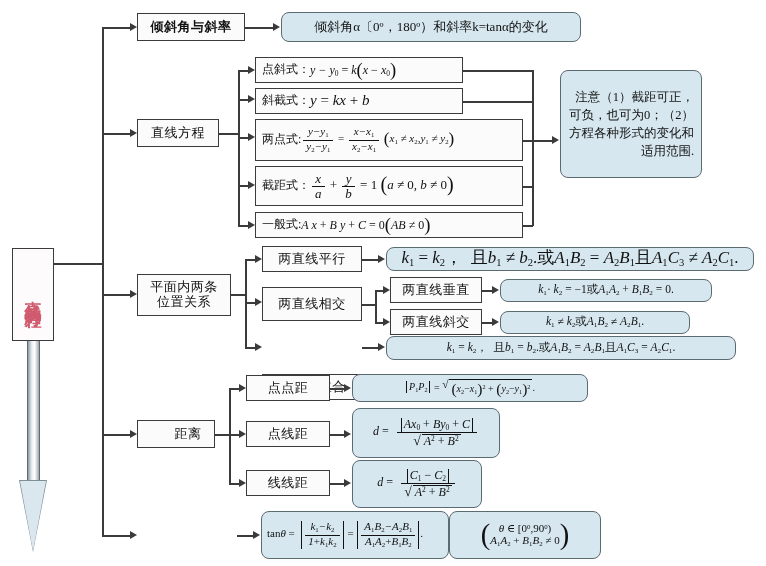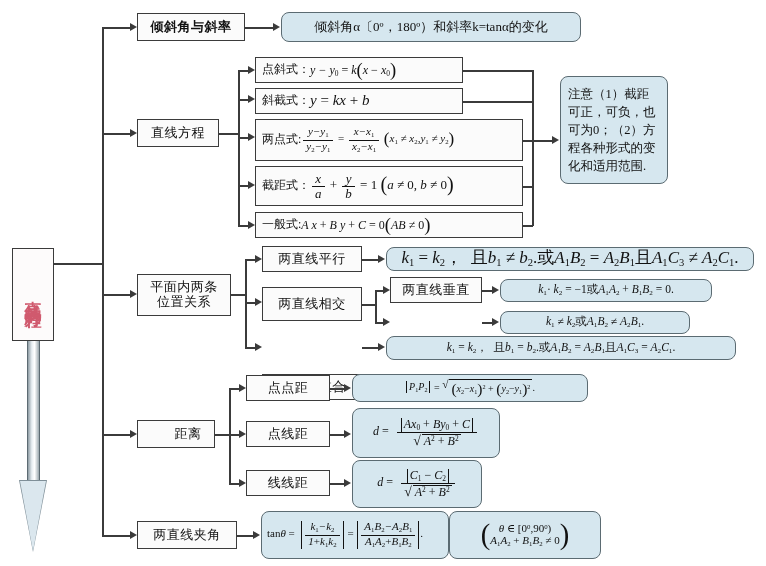--- a/index.html
+++ b/index.html
@@ -217,22 +217,22 @@
 
   <div class="ln lnh" style="left:463px;top:70px;width:70px;"></div>
   <div class="ln lnh" style="left:463px;top:101px;width:70px;"></div>
   <div class="ln lnh" style="left:523px;top:140px;width:10px;"></div>
   <div class="ln lnh" style="left:523px;top:186px;width:10px;"></div>
   <div class="ln lnh" style="left:523px;top:225px;width:10px;"></div>
   <div class="ln lnv" style="left:532px;top:70px;height:156px;"></div>
   <div class="ln lnh" style="left:532px;top:140px;width:22px;"></div>
   <div class="arw" style="left:552px;top:135.5px;"></div>
 
-  <div class="node blue" style="left:560px;top:76px;width:108px;height:108px;font-size:12.5px;
-              text-align:left;justify-content:flex-start;padding:6px 7px;line-height:1.45;">注意（1）截距可正，可负，也可为0；（2）方程各种形式的变化和适用范围.</div>
+  <div class="node blue" style="left:560px;top:70px;width:142px;height:108px;font-size:12.5px;
+              text-align:right;justify-content:flex-start;padding:6px 7px;line-height:1.45;">注意（1）截距可正，可负，也可为0；（2）方程各种形式的变化和适用范围.</div>
 
   <div class="node" style="left:137px;top:274px;width:94px;height:42px;white-space:pre-line;">平面内两条
 位置关系</div>
 
   <div class="ln lnh" style="left:231px;top:294px;width:15px;"></div>
   <div class="ln lnv" style="left:245px;top:259px;height:88px;"></div>
 
   <div class="ln lnh" style="left:245px;top:259px;width:12px;"></div>
   <div class="arw" style="left:255px;top:254.5px;"></div>
   <div class="ln lnh" style="left:245px;top:302px;width:12px;"></div>
@@ -255,20 +255,21 @@
   <div class="ln lnh" style="left:375px;top:322px;width:10px;"></div>
   <div class="arw" style="left:383px;top:317.5px;"></div>
 
   <div class="node" style="left:390px;top:277px;width:92px;height:26px;">两直线垂直</div>
   <div class="ln lnh" style="left:482px;top:290px;width:12px;"></div>
   <div class="arw" style="left:492px;top:285.5px;"></div>
   <div class="node blue formula" style="left:500px;top:279px;width:212px;height:23px;font-size:11.5px;">
     <span class="m">k<span class="subn">1</span><span class="up">·</span>&nbsp;k<span class="subn">2</span>&nbsp;<span class="up">=</span>&nbsp;<span class="up">−1</span><span class="cn">或</span>A<span class="subn">1</span>A<span class="subn">2</span>&nbsp;<span class="up">+</span>&nbsp;B<span class="subn">1</span>B<span class="subn">2</span>&nbsp;<span class="up">= 0.</span></span>
   </div>
 
+  <div class="node" style="left:390px;top:309px;width:92px;height:26px;">两直线斜交</div>
   <div class="ln lnh" style="left:482px;top:322px;width:12px;"></div>
   <div class="arw" style="left:492px;top:317.5px;"></div>
   <div class="node blue formula" style="left:500px;top:311px;width:190px;height:23px;font-size:11.5px;">
     <span class="m">k<span class="subn">1</span>&nbsp;<span class="up">≠</span>&nbsp;k<span class="subn">2</span><span class="cn">或</span>A<span class="subn">1</span>B<span class="subn">2</span>&nbsp;<span class="up">≠</span>&nbsp;A<span class="subn">2</span>B<span class="subn">1</span><span class="up">.</span></span>
   </div>
 
   <div class="node" style="left:262px;top:334px;width:100px;height:26px;margin-top:40px;">两直线重合</div>
   <div class="ln lnh" style="left:362px;top:347px;width:18px;"></div>
   <div class="arw" style="left:378px;top:342.5px;"></div>
   <div class="node blue formula" style="left:386px;top:336px;width:350px;height:24px;font-size:11.5px;">
@@ -320,21 +321,20 @@
       <span class="frac">
         <span class="num"><span class="abs">C<span class="subn">1</span>&nbsp;<span class="up">−</span>&nbsp;C<span class="subn">2</span></span></span>
         <span class="den"><span class="sqrt">
               <span class="rad">√</span>
               <span class="arg">A<span class="sup">2</span>&nbsp;<span class="up">+</span>&nbsp;B<span class="sup">2</span></span>
             </span></span>
       </span>
     </span>
   </div>
 
-  <div class="node" style="left:137px;top:521px;width:100px;height:28px;">两直线夹角</div>
   <div class="ln lnh" style="left:237px;top:535px;width:18px;"></div>
   <div class="arw" style="left:253px;top:530.5px;"></div>
 
   <div class="node blue formula" style="left:261px;top:511px;width:188px;height:48px;font-size:11px;justify-content:flex-start;padding-left:5px;">
     <span class="m"><span class="up">tan</span>θ&nbsp;<span class="up">=</span>&nbsp;
       <span class="abs" style="padding:0 1px;">
         <span class="frac">
             <span class="num">k<span class="subn">1</span>−k<span class="subn">2</span></span>
             <span class="den">1<span class="up">+</span>k<span class="subn">1</span>k<span class="subn">2</span></span>
           </span>

